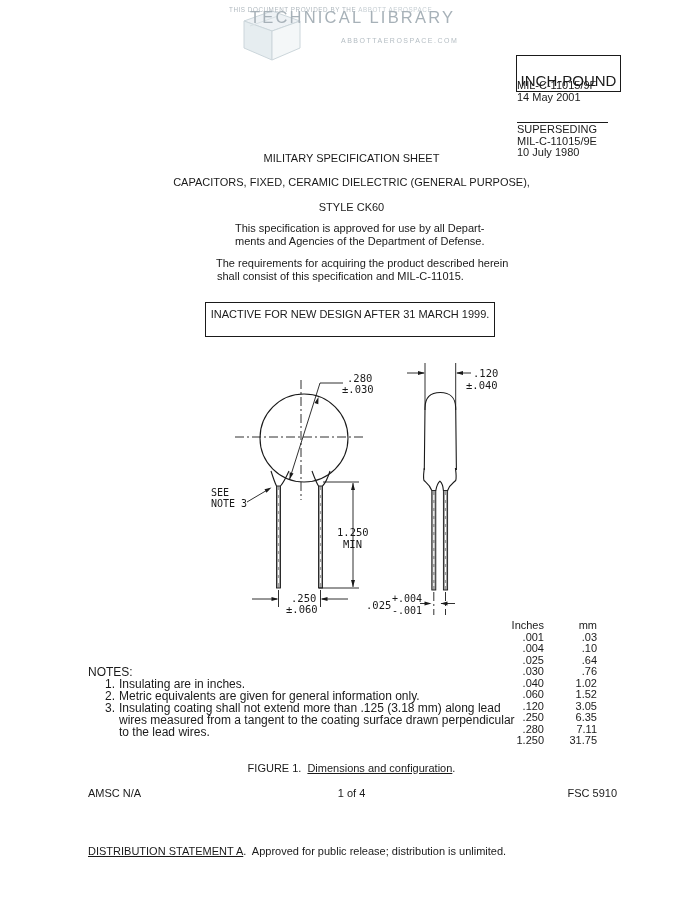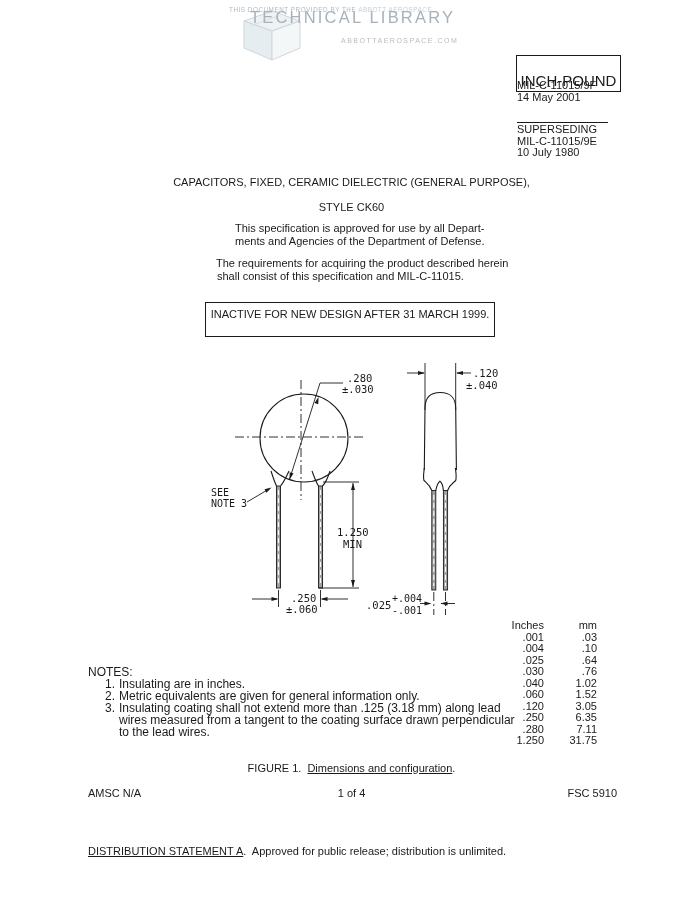--- a/index.html
+++ b/index.html
@@ -67,20 +67,21 @@
   <div class="abs stamp">INCH-POUND</div>
 
   <div class="abs docblock">
     <div>MIL-C-11015/9F</div>
     <div class="date">14 May 2001</div>
     <div>SUPERSEDING</div>
     <div>MIL-C-11015/9E</div>
     <div>10 July 1980</div>
   </div>
 
+  <div class="tl center" style="top:152px;">MILITARY SPECIFICATION SHEET</div>
   <div class="tl center" style="top:176px;">CAPACITORS, FIXED, CERAMIC DIELECTRIC (GENERAL PURPOSE),</div>
   <div class="tl center" style="top:201px;">STYLE CK60</div>
 
   <div class="tl" style="top:222px;left:235px;">This specification is approved for use by all Depart-</div>
   <div class="tl" style="top:235px;left:235px;">ments and Agencies of the Department of Defense.</div>
 
   <div class="tl" style="top:257px;left:216px;">The requirements for acquiring the product described herein</div>
   <div class="tl" style="top:270px;left:217px;">shall consist of this specification and MIL-C-11015.</div>
 
   <div class="abs inactive">

